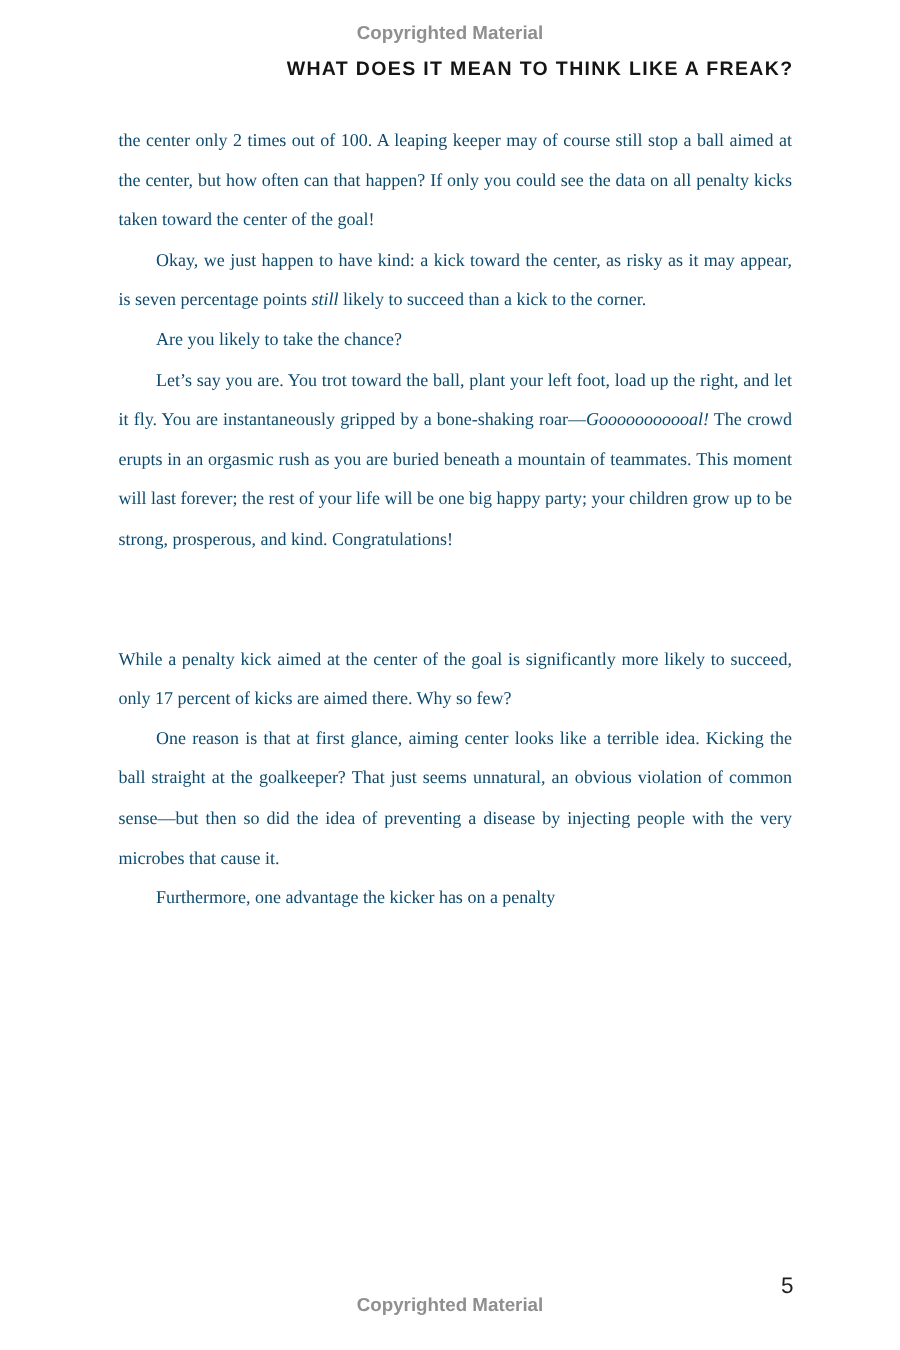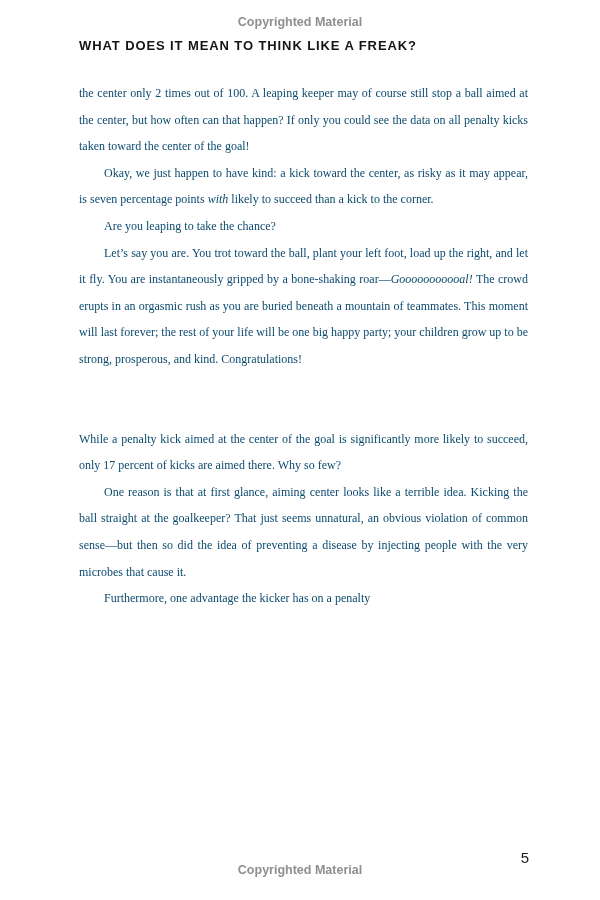--- a/index.html
+++ b/index.html
@@ -24,20 +24,21 @@
     font-family: "Liberation Sans", sans-serif;
     font-weight: bold;
     font-size: 12.5px;
     color: #8f8f8f;
   }
   .running-header {
     position: absolute;
     top: 38px;
     left: 79px;
     width: 450px;
+    text-align: right;
     font-family: "Liberation Sans", sans-serif;
     font-weight: bold;
     font-size: 13px;
     letter-spacing: 0.9px;
     color: #151515;
     white-space: nowrap;
   }
   .body-text {
     position: absolute;
     top: 80px;
@@ -90,23 +91,23 @@
 <div class="page">
 
   <div class="copyright-top">Copyrighted Material</div>
 
   <div class="running-header">WHAT DOES IT MEAN TO THINK LIKE A FREAK?</div>
 
   <div class="body-text">
 
     <p class="para"><span>the center only 2 times out of 100. A leaping keeper may of course still stop a ball aimed at the center, but how often can that happen? If only you could see the data on all pen­alty kicks taken toward the center of the goal!</span></p>
 
-    <p class="para indent"><span>Okay, we just happen to have kind: a kick toward the center, as risky as it may appear, is seven percentage points </span><span class="italic">with</span><span> likely to succeed than a kick to the corner.</span></p>
+    <p class="para indent"><span>Okay, we just happen to have kind: a kick toward the center, as risky as it may appear, is seven percentage points </span><span class="italic">still</span><span> likely to succeed than a kick to the corner.</span></p>
 
-    <p class="para indent"><span>Are you leaping to take the chance?</span></p>
+    <p class="para indent"><span>Are you likely to take the chance?</span></p>
 
     <p class="para indent"><span>Let’s say you are. You trot toward the ball, plant your left foot, load up the right, and let it fly. You are instanta­neously gripped by a bone-shaking roar—</span><span class="italic">Gooooooooooal!</span><span> The crowd erupts in an orgasmic rush as you are buried beneath a mountain of teammates. This moment will last forever; the rest of your life will be one big happy party; your children grow up to be strong, prosperous, and kind. Congratulations!</span></p>
 
     <p class="para section-break"><span>While a penalty kick aimed at the center of the goal is sig­nificantly more likely to succeed, only 17 percent of kicks are aimed there. Why so few?</span></p>
 
     <p class="para indent"><span>One reason is that at first glance, aiming center looks like a terrible idea. Kicking the ball straight at the goal­keeper? That just seems unnatural, an obvious violation of common sense—but then so did the idea of preventing a disease by injecting people with the very microbes that cause it.</span></p>
 
     <p class="para indent"><span>Furthermore, one advantage the kicker has on a penalty</span></p>
 
   </div>

